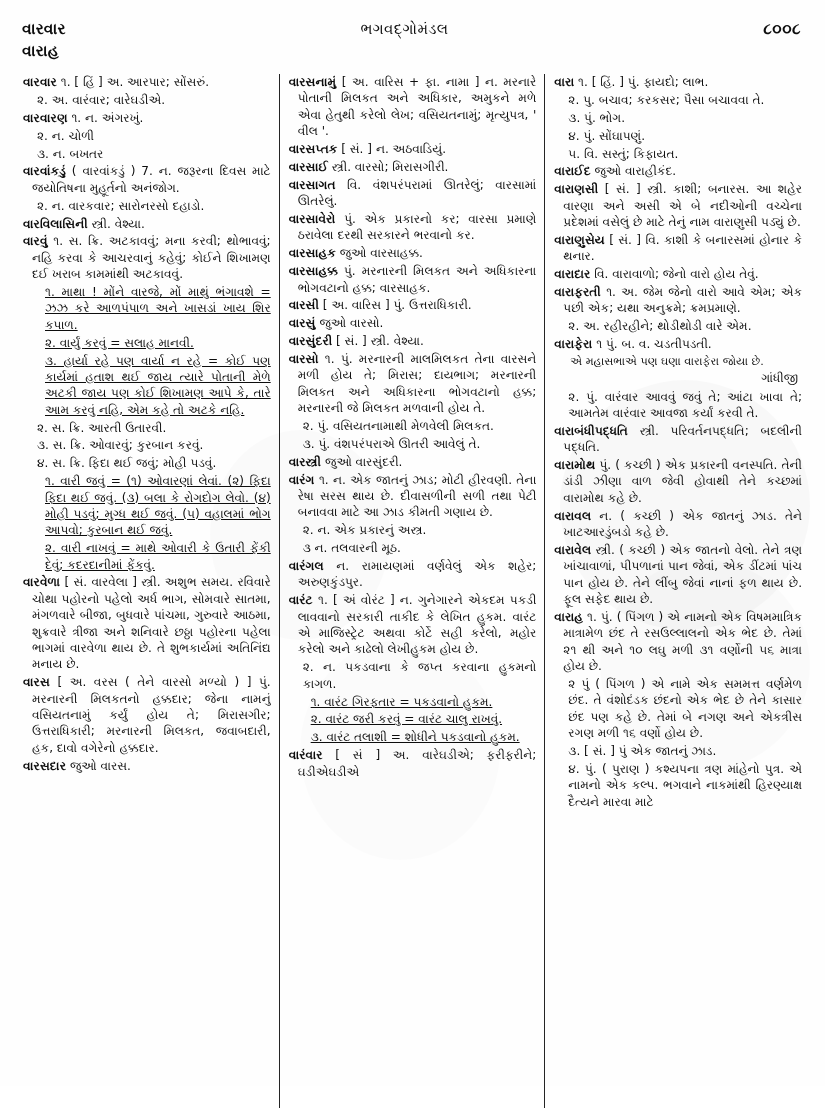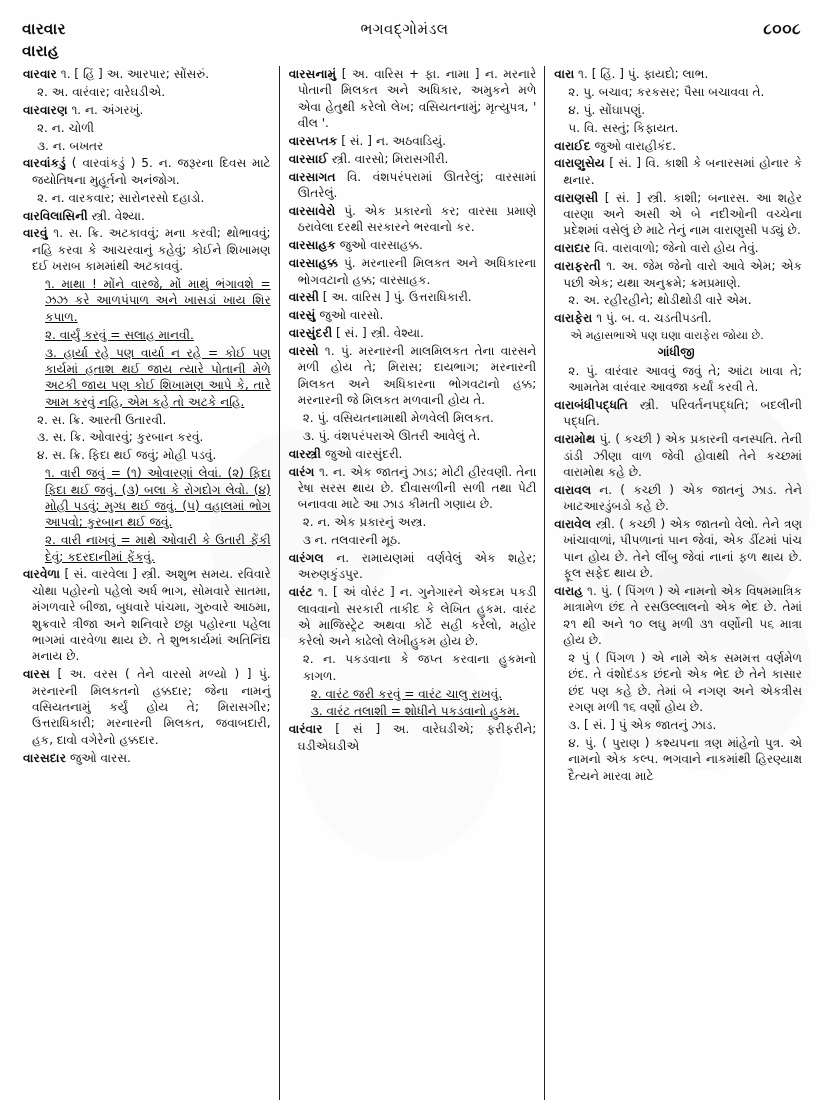--- a/index.html
+++ b/index.html
@@ -64,21 +64,21 @@
     right: 10px;
     top: 2px;
     font-size: 15.5px;
     font-weight: bold;
     letter-spacing: .5px;
   }
 
   
   .cols {
     display: flex;
-    margin-top: 0;
+    margin-top: 8px;
     height: 1040px;
   }
   .col {
     flex: 1 1 0;
     padding: 0 9px;
     font-size: 12.1px;
     line-height: 1.355;
     position: relative;
     overflow: hidden;
   }
@@ -111,22 +111,22 @@
     text-align: justify;
   }
   .sub {
     margin: 0 0 1.5px 0;
     padding-left: 22px;
     text-align: justify;
     text-decoration: underline;
   }
   .attrib {
     margin: 0 0 2px 0;
-    text-align: center;
-    font-weight: bold;
+    text-align: right;
+    font-weight: normal;
     padding-right: 4px;
   }
   .quote {
     margin: 0 0 1px 0;
     padding-left: 16px;
     font-size: 11.2px;
     text-align: justify;
   }
 </style>
 </head>
@@ -148,21 +148,21 @@
     <div class="head-right">૮૦૦૮</div>
   </header>
 
   <div class="cols">
     <div class="col div-r" id="col-1">
         <p class="entry"><span class="hw">વારવાર</span><span> ૧. [ હિં ] અ. આરપાર; સોંસરું.</span></p>
         <p class="sense">૨. અ. વારંવાર; વારેઘડીએ.</p>
         <p class="entry"><span class="hw">વારવારણ</span><span> ૧. ન. અંગરખું.</span></p>
         <p class="sense">૨. ન. ચોળી</p>
         <p class="sense">૩. ન. બખતર</p>
-        <p class="entry"><span class="hw">વારવાંકડું</span><span> ( વારવાંકડું ) 5. ન. જરૂરના દિવસ માટે જયોતિષના મુહૂર્તનો અનંજોગ.</span></p>
+        <p class="entry"><span class="hw">વારવાંકડું</span><span> ( વારવાંકડું ) 7. ન. જરૂરના દિવસ માટે જયોતિષના મુહૂર્તનો અનંજોગ.</span></p>
         <p class="sense">૨. ન. વારકવાર; સારોનરસો દહાડો.</p>
         <p class="entry"><span class="hw">વારવિલાસિની</span><span> સ્ત્રી. વેશ્યા.</span></p>
         <p class="entry"><span class="hw">વારવું</span><span> ૧. સ. ક્રિ. અટકાવવું; મના કરવી; થોભાવવું; નહિ કરવા કે આચરવાનું કહેવું; કોઈને શિખામણ દઈ ખરાબ કામમાંથી અટકાવવું.</span></p>
         <p class="sub">૧. માથા ! મોંને વારજે, મોં માથું ભંગાવશે = ઝઝ કરે આળપંપાળ અને ખાસડાં ખાય શિર કપાળ.</p>
         <p class="sub">૨. વાર્યું કરવું = સલાહ માનવી.</p>
         <p class="sub">૩. હાર્યા રહે પણ વાર્યા ન રહે = કોઈ પણ કાર્યમાં હતાશ થઈ જાય ત્યારે પોતાની મેળે અટકી જાય પણ કોઈ શિખામણ આપે કે, તારે આમ કરવું નહિ, એમ કહે તો અટકે નહિ.</p>
         <p class="sense">૨. સ. ક્રિ. આરતી ઉતારવી.</p>
         <p class="sense">૩. સ. ક્રિ. ઓવારવું; કુરબાન કરવું.</p>
         <p class="sense">૪. સ. ક્રિ. ફિદા થઈ જવું; મોહી પડવું.</p>
         <p class="sub">૧. વારી જવું = (૧) ઓવારણાં લેવાં. (૨) ફિદા ફિદા થઈ જવું. (૩) બલા કે રોગદોગ લેવો. (૪) મોહી પડવું; મુગ્ધ થઈ જવું. (૫) વહાલમાં ભોગ આપવો; કુરબાન થઈ જવું.</p>
@@ -185,32 +185,34 @@
         <p class="entry"><span class="hw">વારસો</span><span> ૧. પું. મરનારની માલમિલકત તેના વારસને મળી હોય તે; મિરાસ; દાયભાગ; મરનારની મિલકત અને અધિકારના ભોગવટાનો હક્ક; મરનારની જે મિલકત મળવાની હોય તે.</span></p>
         <p class="sense">૨. પું. વસિયતનામાથી મેળવેલી મિલકત.</p>
         <p class="sense">૩. પું. વંશપરંપરાએ ઊતરી આવેલું તે.</p>
         <p class="entry"><span class="hw">વારસ્ત્રી</span><span> જુઓ વારસુંદરી.</span></p>
         <p class="entry"><span class="hw">વારંગ</span><span> ૧. ન. એક જાતનું ઝાડ; મોટી હીરવણી. તેના રેષા સરસ થાય છે. દીવાસળીની સળી તથા પેટી બનાવવા માટે આ ઝાડ કીમતી ગણાય છે.</span></p>
         <p class="sense">૨. ન. એક પ્રકારનું અસ્ત્ર.</p>
         <p class="sense">૩ ન. તલવારની મૂઠ.</p>
         <p class="entry"><span class="hw">વારંગલ</span><span> ન. રામાયણમાં વર્ણવેલું એક શહેર; અરુણકુંડપુર.</span></p>
         <p class="entry"><span class="hw">વારંટ</span><span> ૧. [ અં વોરંટ ] ન. ગુનેગારને એકદમ પકડી લાવવાનો સરકારી તાકીદ કે લેખિત હુકમ. વારંટ એ માજિસ્ટ્રેટ અથવા કોર્ટે સહી કરેલો, મહોર કરેલો અને કાઢેલો લેખીહુકમ હોય છે.</span></p>
         <p class="sense">૨. ન. પકડવાના કે જપ્ત કરવાના હુકમનો કાગળ.</p>
+        <p class="sub">૧. વારંટ ગિરફતાર = પકડવાનો હુકમ.</p>
         <p class="sub">૨. વારંટ જરી કરવું = વારંટ ચાલુ રાખવું.</p>
         <p class="sub">૩. વારંટ તલાશી = શોધીને પકડવાનો હુકમ.</p>
         <p class="entry"><span class="hw">વારંવાર</span><span> [ સં ] અ. વારેઘડીએ; ફરીફરીને; ઘડીએઘડીએ</span></p>
       </div>
     <div class="col" id="col-3">
         <p class="entry"><span class="hw">વારા</span><span> ૧. [ હિં. ] પું. ફાયદો; લાભ.</span></p>
         <p class="sense">૨. પુ. બચાવ; કરકસર; પૈસા બચાવવા તે.</p>
+        <p class="sense">૩. પું. ભોગ.</p>
         <p class="sense">૪. પું. સોંઘાપણું.</p>
         <p class="sense">૫. વિ. સસ્તું; કિફાયત.</p>
         <p class="entry"><span class="hw">વારાઈદ</span><span> જુઓ વારાહીકંદ.</span></p>
+        <p class="entry"><span class="hw">વારાણસી</span><span> [ સં. ] સ્ત્રી. કાશી; બનારસ. આ શહેર વારણા અને અસી એ બે નદીઓની વચ્ચેના પ્રદેશમાં વસેલું છે માટે તેનું નામ વારાણુસી પડ્યું છે.</span></p>
         <p class="entry"><span class="hw">વારાણુસેય</span><span> [ સં. ] વિ. કાશી કે બનારસમાં હોનાર કે થનાર.</span></p>
-        <p class="entry"><span class="hw">વારાણસી</span><span> [ સં. ] સ્ત્રી. કાશી; બનારસ. આ શહેર વારણા અને અસી એ બે નદીઓની વચ્ચેના પ્રદેશમાં વસેલું છે માટે તેનું નામ વારાણુસી પડ્યું છે.</span></p>
         <p class="entry"><span class="hw">વારાદાર</span><span> વિ. વારાવાળો; જેનો વારો હોય તેવું.</span></p>
         <p class="entry"><span class="hw">વારાફરતી</span><span> ૧. અ. જેમ જેનો વારો આવે એમ; એક પછી એક; યથા અનુક્રમે; ક્રમપ્રમાણે.</span></p>
         <p class="sense">૨. અ. રહીરહીને; થોડીથોડી વારે એમ.</p>
         <p class="entry"><span class="hw">વારાફેરા</span><span> ૧ પું. બ. વ. ચડતીપડતી.</span></p>
         <p class="quote">એ મહાસભાએ પણ ઘણા વારાફેરા જોયા છે.</p>
         <p class="attrib">ગાંધીજી</p>
         <p class="sense">૨. પું. વારંવાર આવવું જવું તે; આંટા ખાવા તે; આમતેમ વારંવાર આવજા કર્યાં કરવી તે.</p>
         <p class="entry"><span class="hw">વારાબંધીપદ્ધતિ</span><span> સ્ત્રી. પરિવર્તનપદ્ધતિ; બદલીની પદ્ધતિ.</span></p>
         <p class="entry"><span class="hw">વારામોથ</span><span> પું. ( કચ્છી ) એક પ્રકારની વનસ્પતિ. તેની ડાંડી ઝીણા વાળ જેવી હોવાથી તેને કચ્છમાં વારામોથ કહે છે.</span></p>
         <p class="entry"><span class="hw">વારાવલ</span><span> ન. ( કચ્છી ) એક જાતનું ઝાડ. તેને ખાટઆરડુંબડો કહે છે.</span></p>

